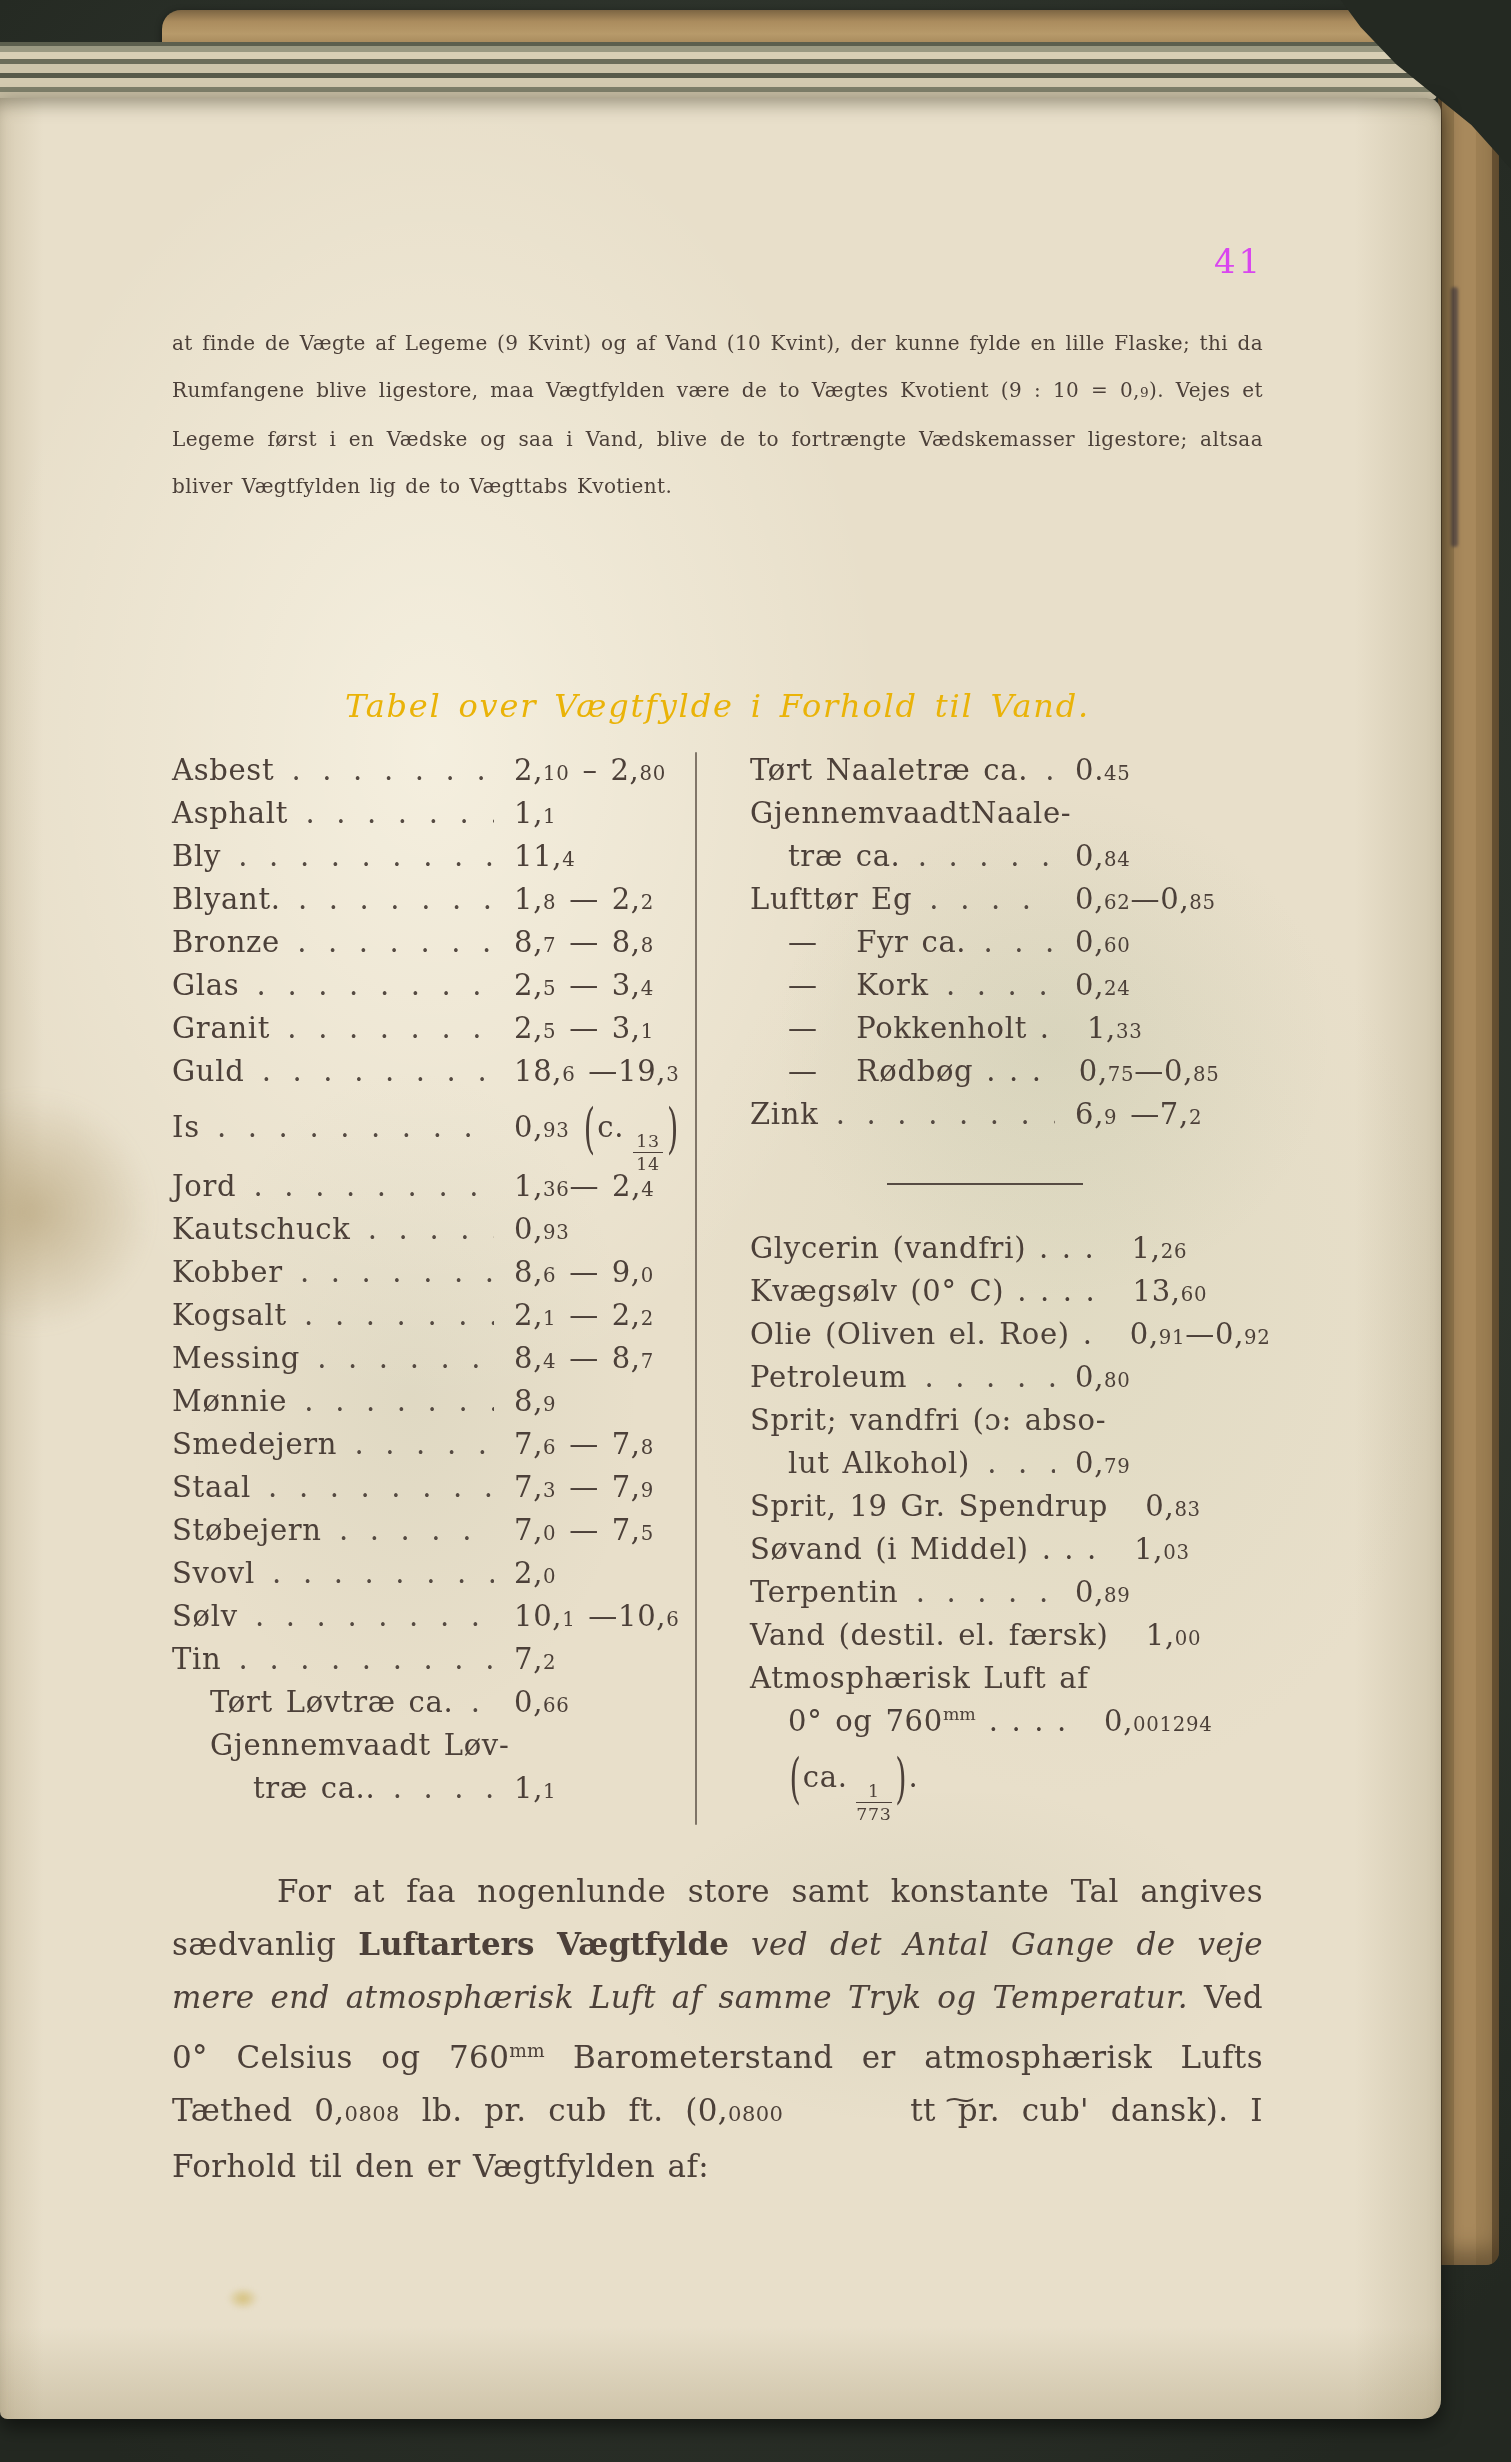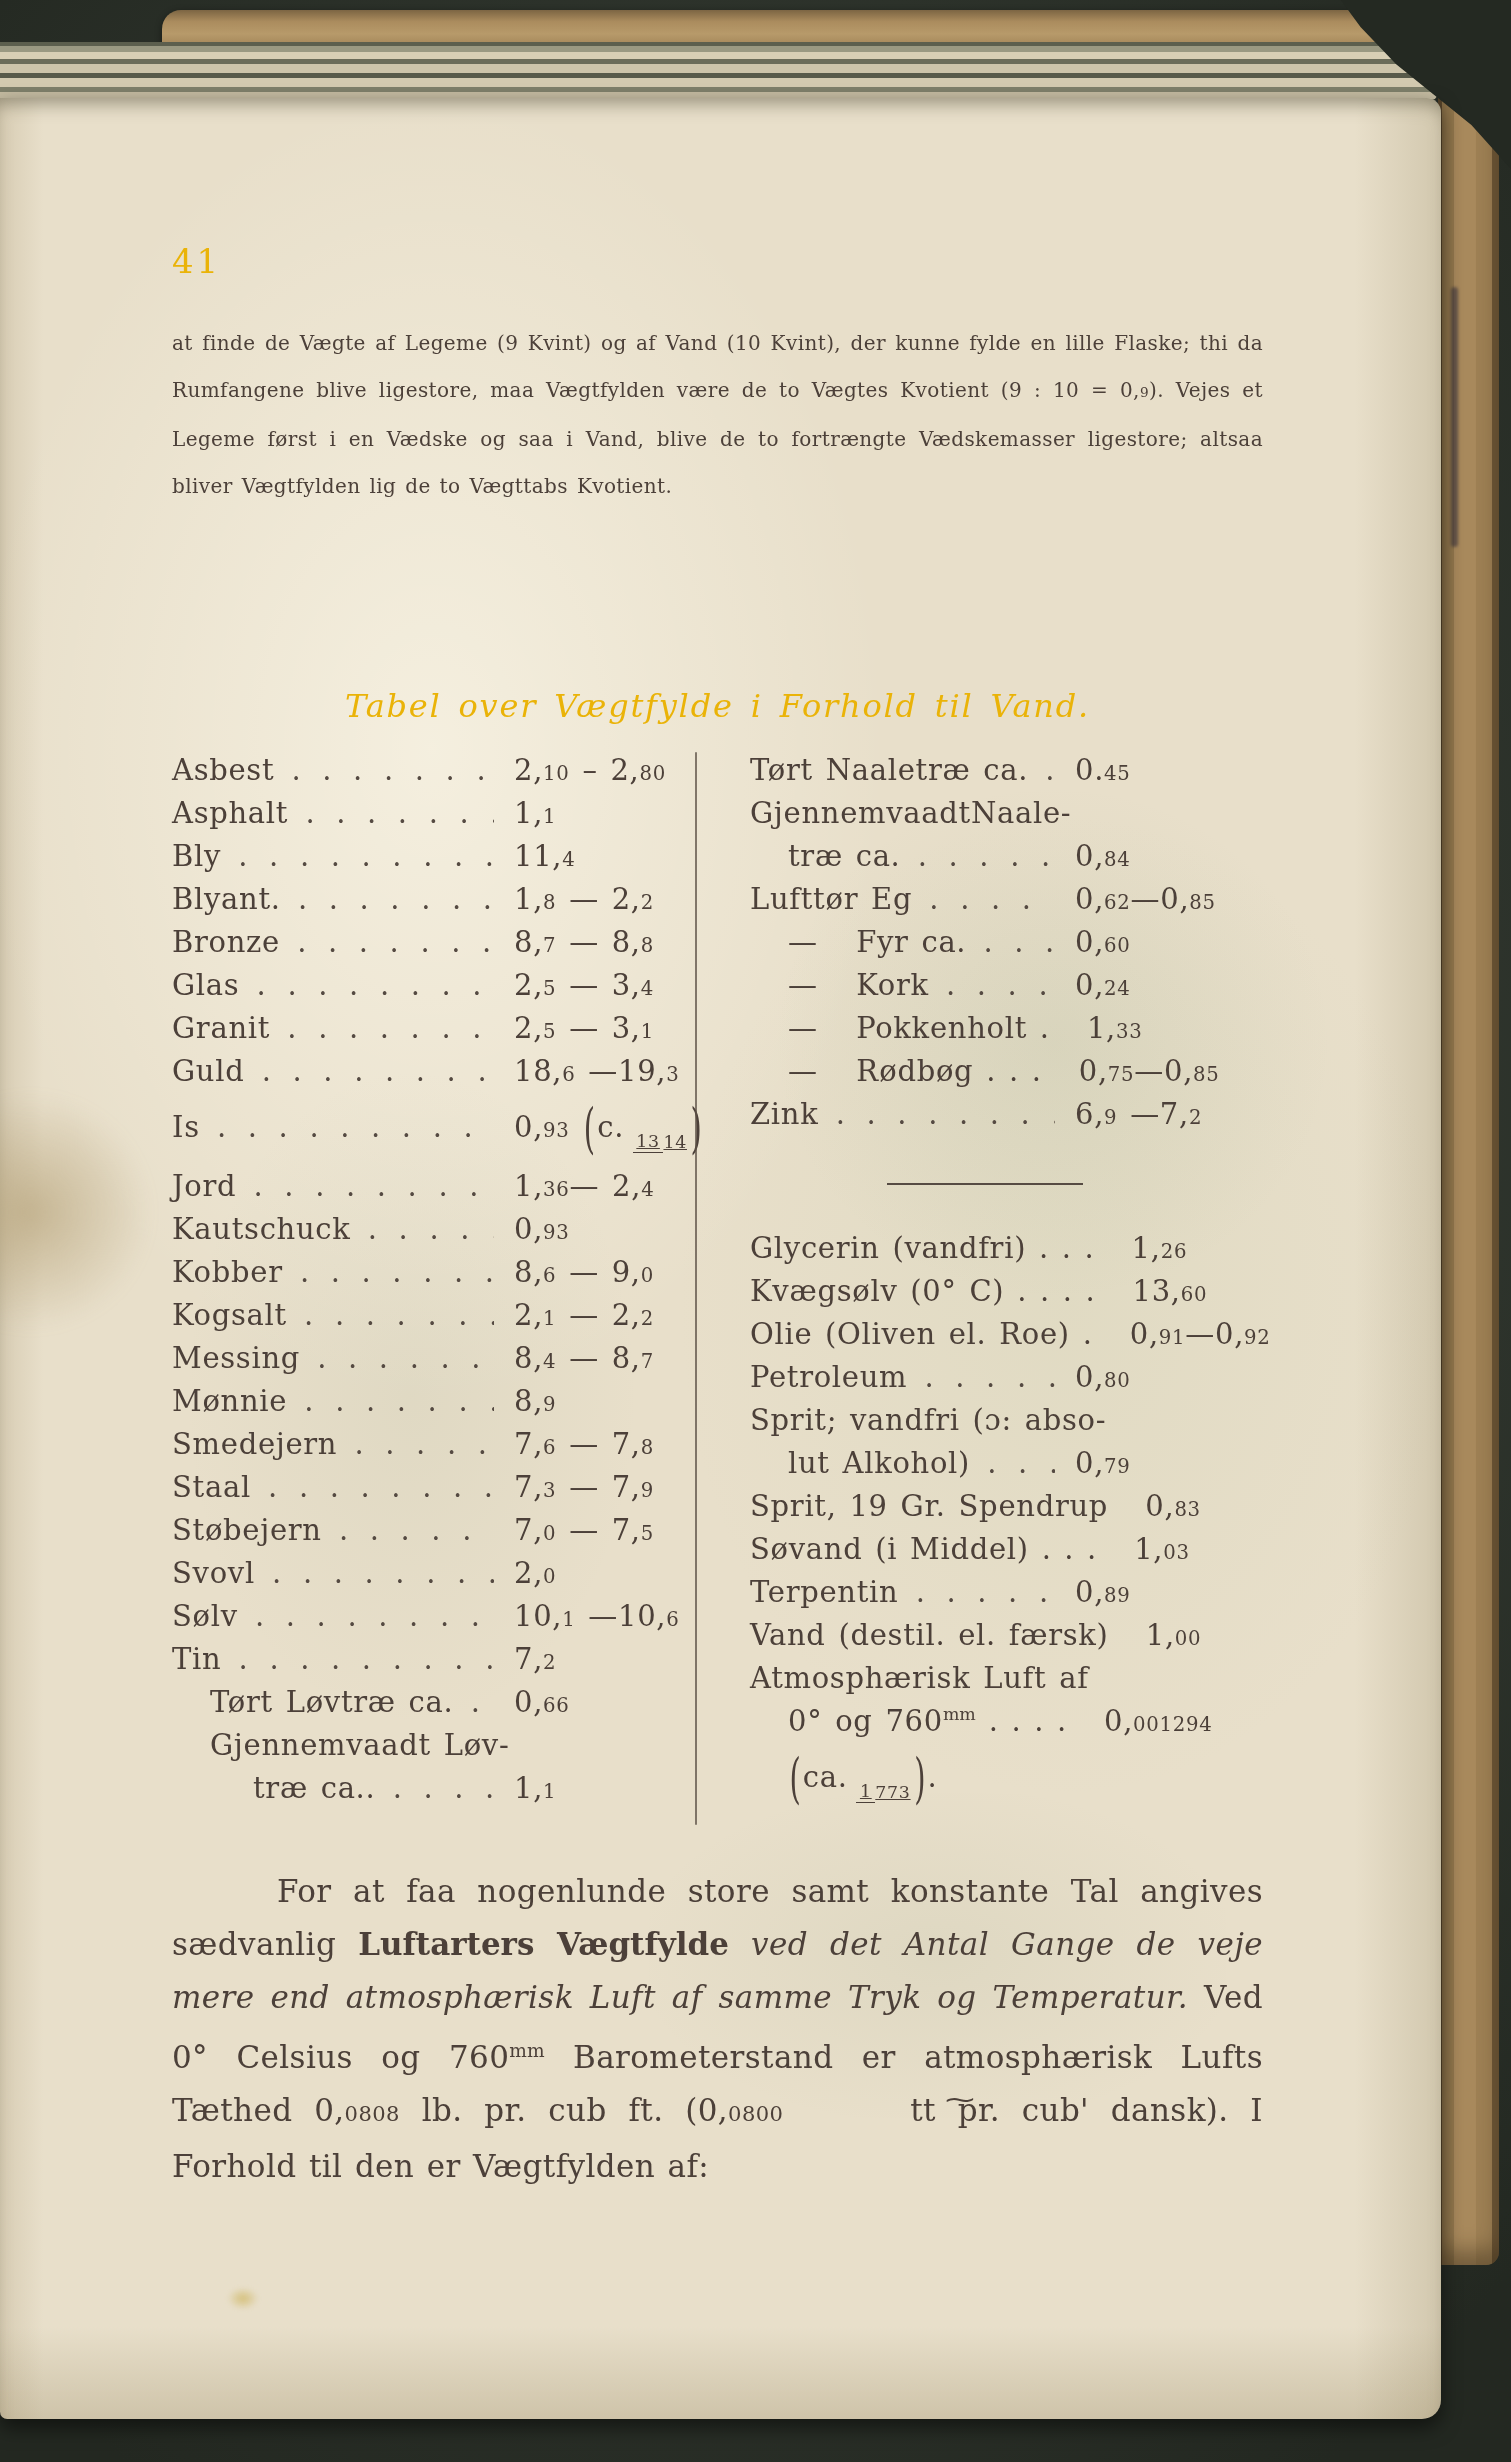--- a/index.html
+++ b/index.html
@@ -58,22 +58,22 @@
   .stain2{position:absolute;left:227px;top:2189px;width:32px;height:23px;
     background:radial-gradient(ellipse, rgba(198,168,62,.55), rgba(198,168,62,0) 70%);filter:blur(2.2px);}
   .ghost1{position:absolute;left:779px;top:692px;width:548px;height:505px;
     background:radial-gradient(ellipse, rgba(130,150,115,.12), rgba(130,150,115,0) 72%);}
   .ghost2{position:absolute;left:188px;top:974px;width:447px;height:649px;
     background:radial-gradient(ellipse, rgba(140,155,125,.09), rgba(140,155,125,0) 72%);}
   .ghost3{position:absolute;left:649px;top:1695px;width:577px;height:325px;
     background:radial-gradient(ellipse, rgba(135,150,118,.10), rgba(135,150,118,0) 75%);}
   
   .content{position:absolute;left:0;top:0;width:1511px;height:2462px;}
-  .pageno{position:absolute;left:172px;top:241px;width:1091px;text-align:left;
-    font-size:34px;letter-spacing:2.9px;color:#eab308;}
+  .pageno{position:absolute;left:172px;top:241px;width:1091px;text-align:right;
+    font-size:34px;letter-spacing:2.9px;color:#d946ef;}
   .para{position:absolute;left:172px;width:1091px;text-align:justify;color:#4c4039;}
   .para1{top:320px;font-size:20px;line-height:47px;letter-spacing:0.4px;word-spacing:2.2px;}
   .para2{top:1865px;font-size:31px;line-height:53px;letter-spacing:0.4px;word-spacing:2.2px;text-indent:105px;}
   .seg-b{font-weight:bold;letter-spacing:0;}
   .seg-i{font-style:italic;}
   .tabletitle{position:absolute;left:172px;top:687px;width:1091px;text-align:center;
     font-size:32px;font-style:italic;letter-spacing:1.8px;word-spacing:5px;color:#eab308;}
   .tcol{position:absolute;top:753px;color:#4c4039;}
   .colL{left:172px;width:505px;}
   .colR{left:750px;width:514px;}
@@ -88,22 +88,22 @@
   .tlabel{flex:0 0 auto;}
   .leader{flex:1 1 auto;overflow:hidden;white-space:nowrap;letter-spacing:21.6px;
     margin:0 10px 0 7.2px;color:#554a42;}
   .tvalue{flex:0 0 auto;}
   .colL .tvalue{width:163px;}
   .colR .tvalue{width:189px;}
   .dec{font-size:.68em;}
   sup{font-size:.6em;vertical-align:super;letter-spacing:0;}
   .rulerow{position:relative;height:91px;}
   .midrule{position:absolute;left:137px;top:43px;width:196px;border-top:2.5px solid #564b43;}
-  .frac{display:inline-flex;flex-direction:row;vertical-align:-.6em;text-align:center;
-    font-size:.6em;line-height:1.15;margin:0 2.2px;text-decoration:underline;}
+  .frac{display:inline-flex;flex-direction:column;vertical-align:-.6em;text-align:center;
+    font-size:.6em;line-height:1.15;margin:0 2.2px;}
   .frac .fnum{border-bottom:1.8px solid currentColor;padding:0 3.6px 0.7px;}
   .frac .fden{padding-top:0.7px;}
   .bigp{display:inline-block;transform:scaleY(1.85);vertical-align:-.05em;margin:0 1.4px;}
   .lbs{position:relative;display:inline-block;}
   .lbs .lbt{position:absolute;left:50%;top:-.45em;transform:translateX(-50%) scaleX(1.7);font-size:.8em;}
 </style>
 </head>
 <body>
 
 <div class="cover-top"></div>

